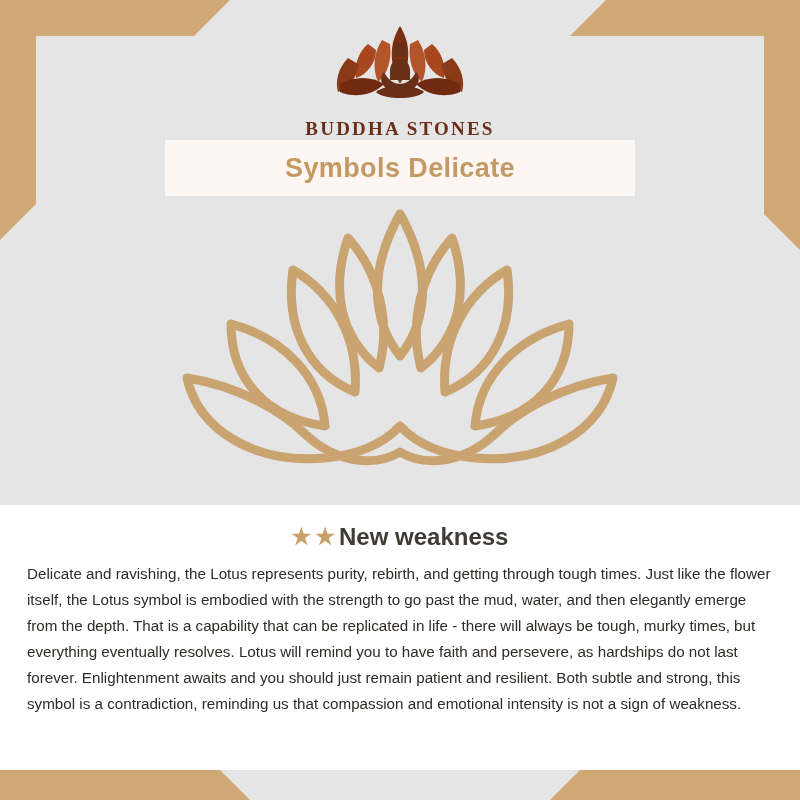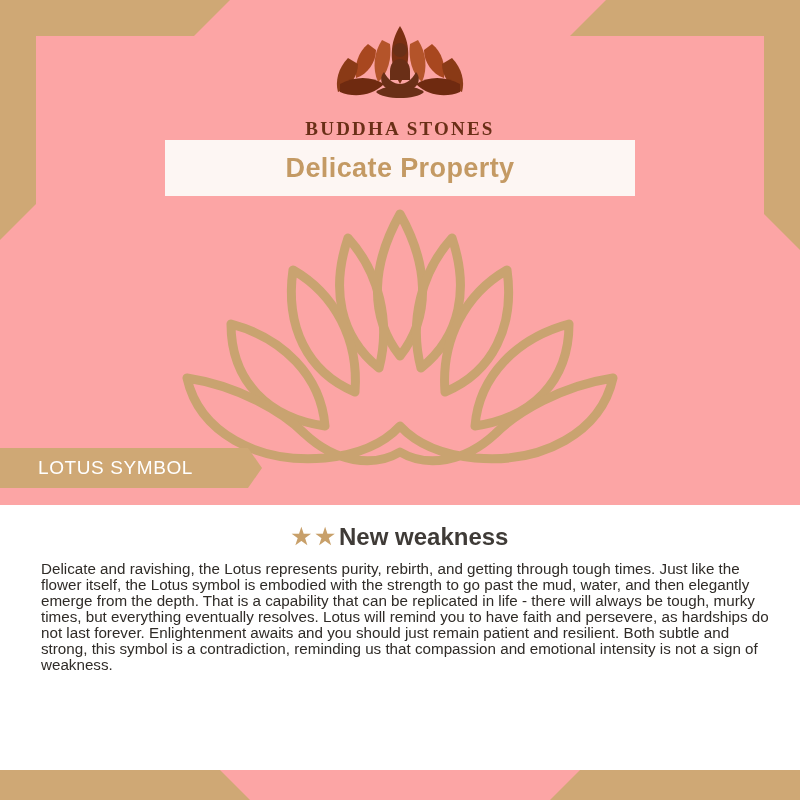--- a/index.html
+++ b/index.html
@@ -5,21 +5,21 @@
   * { box-sizing: border-box; margin: 0; padding: 0; }
   html, body {
     width: 800px; height: 800px;
     font-family: "Liberation Sans", sans-serif;
     background: #ffffff;
     overflow: hidden;
   }
   #page {
     position: relative;
     width: 800px; height: 800px;
-    background: #fca5a5;
+    background: #e5e5e5;
     overflow: hidden;
   }
 
   
   .wedge { position: absolute; background: #cfa875; }
   .wedge-tl {
     top: 0; left: 0; width: 230px; height: 36px;
     clip-path: polygon(0 0, 230px 0, 194px 36px, 0 36px);
   }
   .wedge-tl2 {
@@ -110,23 +110,23 @@
     margin-top: 18px;
     text-align: center;
     font-size: 24px; font-weight: bold;
     color: #a8824f;
     display: flex; align-items: center; justify-content: center;
     gap: 4px;
   }
   .headline .star { color: #c8a06a; font-size: 22px; line-height: 1; }
   .headline .kw2 { color: #3f3b37; }
   .body-copy {
-    margin: 10px 24px 0 41px;
+    margin: 10px 24px 0 27px;
     font-size: 15.2px;
-    line-height: 16px;
+    line-height: 26px;
     color: #2f2b27;
     text-align: left;
   }
 </style>
 </head>
 <body>
 
 <div id="page">
 
   <div class="wedge wedge-tl"></div>
@@ -168,21 +168,21 @@
         <circle cx="90" cy="36" r="7"></circle>
         <path d="M90 45 C84 45 80 50 80 57 L80 66 L100 66 L100 57 C100 50 96 45 90 45 Z"></path>
         <path d="M74 58 C70 62 70 70 76 74 L104 74 C110 70 110 62 106 58 C102 66 96 70 90 70 C84 70 78 66 74 58 Z"></path>
         <path d="M66 78 C74 70 106 70 114 78 C106 86 74 86 66 78 Z"></path>
       </g>
     </svg>
     <div class="brand-name">BUDDHA STONES</div>
   </div>
 
   <div class="title-band">
-    <div class="title-text">Delicate Property</div>
+    <div class="title-text">Symbols Delicate</div>
   </div>
 
   <div class="lotus-wrap">
     <svg width="470" height="300" viewBox="0 0 470 300">
       <g fill="none" stroke="#c9a370" stroke-width="9" stroke-linejoin="round" stroke-linecap="round">
 
         <path d="M235 18 C208 66 202 118 235 160 C268 118 262 66 235 18 Z"></path>
 
         <path d="M183 42 C166 92 174 140 214 172 C226 126 214 76 183 42 Z"></path>
         <path d="M287 42 C304 92 296 140 256 172 C244 126 256 76 287 42 Z"></path>
@@ -191,23 +191,20 @@
         <path d="M342 74 C350 130 328 176 280 196 C276 144 300 98 342 74 Z"></path>
 
         <path d="M66 128 C66 186 104 222 160 230 C156 180 118 142 66 128 Z"></path>
         <path d="M404 128 C404 186 366 222 310 230 C314 180 352 142 404 128 Z"></path>
 
         <path d="M22 182 C34 236 92 268 160 262 C200 258 222 244 235 230 C248 244 270 258 310 262 C378 268 436 236 448 182 C396 190 352 216 330 238 C300 266 262 272 235 256 C208 272 170 266 140 238 C118 216 74 190 22 182 Z"></path>
       </g>
     </svg>
   </div>
 
-  <div class="tag">
-    <span>LOTUS SYMBOL</span>
-  </div>
 
   <div class="panel">
     <div class="headline">
       <span class="star">★</span>
       <span class="star">★</span>
       <span class="kw2">New weakness</span>
     </div>
     <p class="body-copy">Delicate and ravishing, the Lotus represents purity, rebirth, and getting through tough times. Just like the flower itself, the Lotus symbol is embodied with the strength to go past the mud, water, and then elegantly emerge from the depth. That is a capability that can be replicated in life - there will always be tough, murky times, but everything eventually resolves. Lotus will remind you to have faith and persevere, as hardships do not last forever. Enlightenment awaits and you should just remain patient and resilient. Both subtle and strong, this symbol is a contradiction, reminding us that compassion and emotional intensity is not a sign of weakness.</p>
   </div>
 

